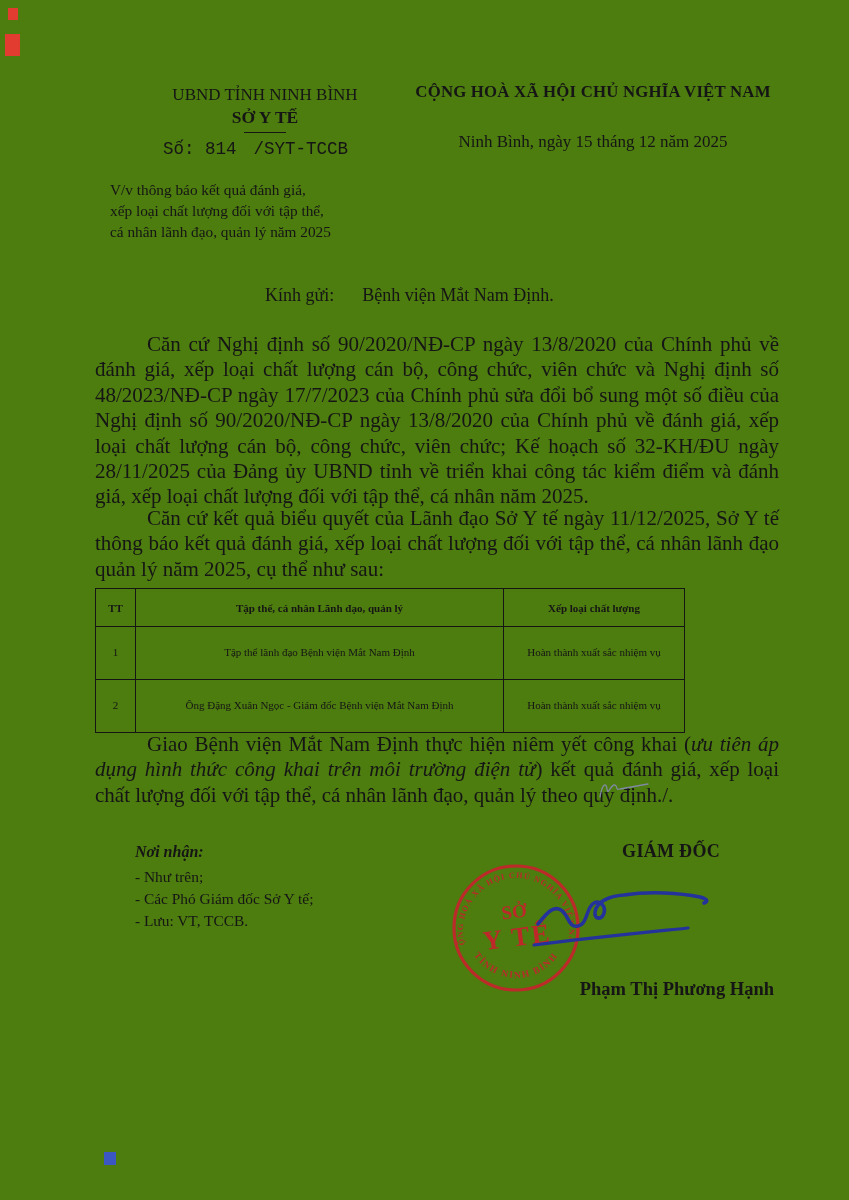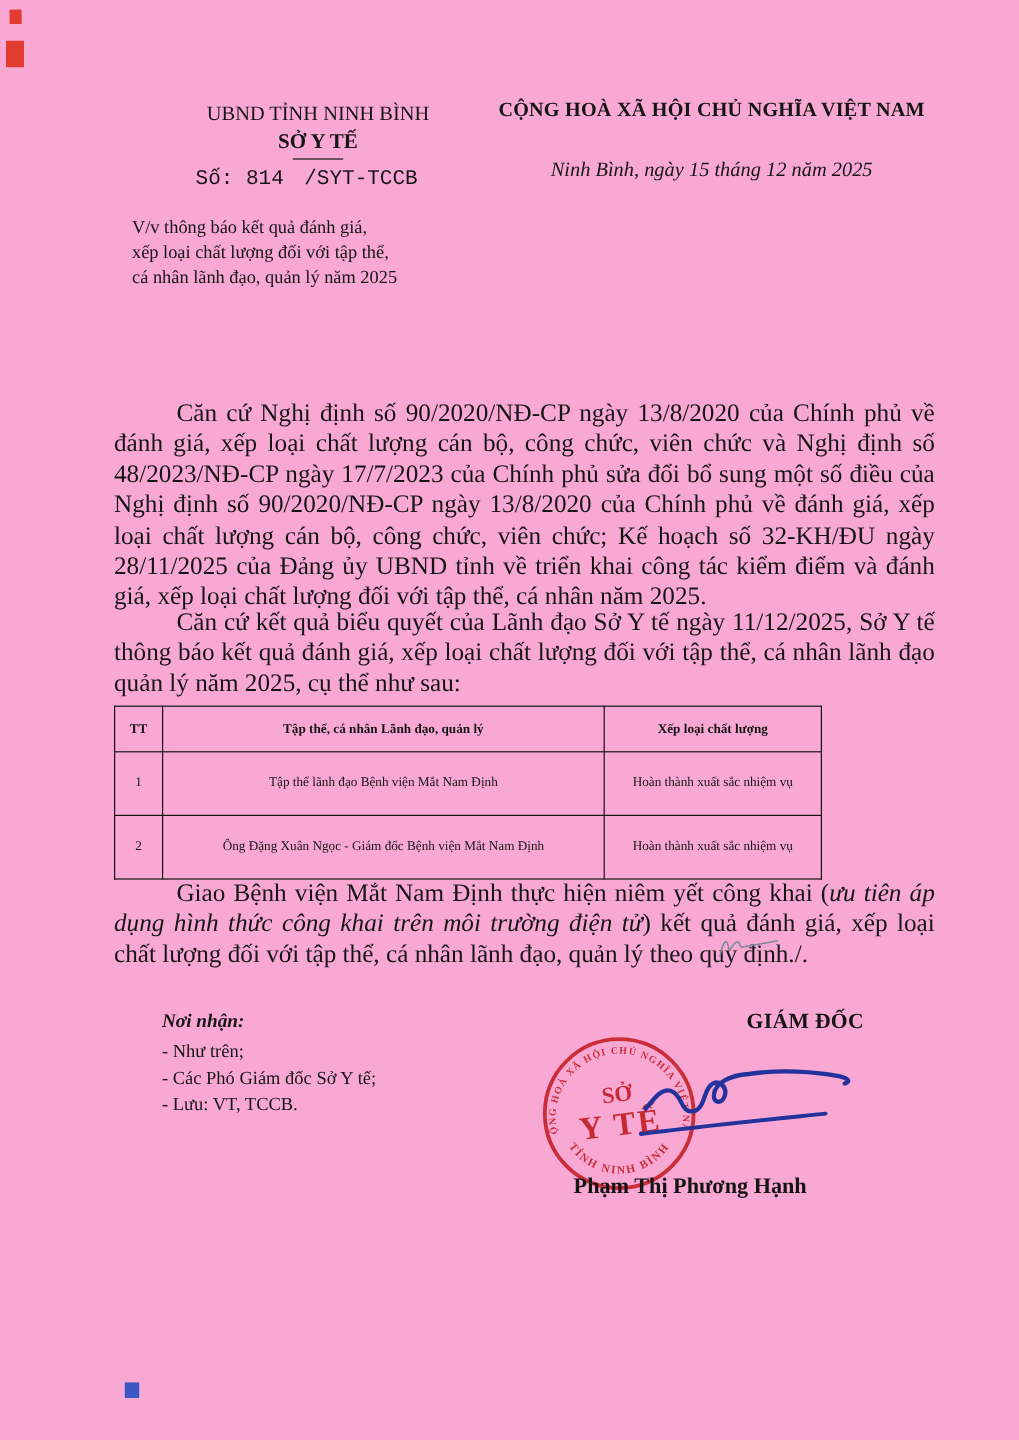--- a/index.html
+++ b/index.html
@@ -1,28 +1,28 @@
 <!DOCTYPE html>
 <html><head>
 <meta charset="utf-8">
 <style>
   html,body { margin:0; padding:0; background:#ffffff; }
   .page {
     position:relative; width:849px; height:1200px; overflow:hidden;
-    background:#f9a8d4; color:#151515;
+    background:#4d7c0f; color:#151515;
     font-family:"Liberation Serif","DejaVu Serif",serif;
   }
   
   .hdr-left { position:absolute; left:115px; top:84px; width:300px; text-align:center; font-size:17px; line-height:1.3; }
   .org { font-weight:700; font-size:17.5px;text-align:center; }
   .org-rule { width:42px; border-bottom:1.6px solid #151515; margin:3px auto 0; }
   .hdr-right { position:absolute; left:403px; top:82px; width:380px; text-align:center; }
   .motto1 { font-weight:700; font-size:16.8px; letter-spacing:.2px; }
   .motto2 { display:inline-block; font-weight:700; font-size:18px; margin-top:3px; padding-bottom:2px; border-bottom:1.7px solid #151515; }
-  .place-date { font-style:italic; font-size:17px; margin-top:12px; }
+  .place-date { font-size:17px; margin-top:12px; }
   .doc-no { position:absolute; left:163px; top:139px; font-size:17.5px; display:flex; gap:17px;font-family:Liberation Mono, monospace; }
   .subject { position:absolute; left:110px; top:179px; width:310px; font-size:15.3px; line-height:1.38; }
   
   .recipient { position:absolute; left:265px; top:285px; font-size:18px; display:flex; gap:28px; }
   
   .para { position:absolute; left:95px; width:684px; font-size:21px; line-height:25.4px; text-align:justify; text-indent:52px; }
   .p1 { top:332px; }
   .p2 { top:506px; }
   .p3 { top:732px; }
   .it { font-style:italic; }
@@ -30,21 +30,21 @@
   table.result { position:absolute; left:95px; top:588px; width:590px; border-collapse:collapse; font-size:11px; table-layout:fixed; }
   table.result th, table.result td { border:1.6px solid #151515; text-align:center; vertical-align:middle; padding:2px 8px; }
   table.result th { font-weight:700; height:33px; }
   table.result td { height:48px; line-height:1.25; }
   .col-tt { width:40px; }
   .col-name { width:368px; }
   
   .noi-nhan { position:absolute; left:135px; top:841px; font-size:15.4px; line-height:22px; }
   .noi-nhan .label { font-weight:700; font-style:italic; font-size:16px; margin-bottom:3px; }
   .sign-title { position:absolute; left:520px; top:841px; width:200px; text-align:right; font-weight:700; font-size:18px; letter-spacing:.3px; }
-  .signer-name { position:absolute; left:478px; top:979px; width:284px; text-align:left; font-weight:700; font-size:18.5px; }
+  .signer-name { position:absolute; left:490px; top:979px; width:284px; text-align:right; font-weight:700; font-size:18.5px; }
   .seal-svg { position:absolute; left:440px; top:852px; }
   .sig-svg { position:absolute; left:528px; top:876px; }
   .paraph-svg { position:absolute; left:594px; top:773px; }
   
   .mark { position:absolute; }
   .mark-red-1 { left:8px; top:8px; width:10px; height:12px; background:#e23b30; }
   .mark-red-2 { left:5px; top:34px; width:15px; height:22px; background:#e23b30; }
   .mark-blue { left:104px; top:1152px; width:12px; height:13px; background:#3a57c4; }
 </style>
 </head>
@@ -69,20 +69,24 @@
     <div>V/v thông báo kết quả đánh giá,</div>
     <div>xếp loại chất lượng đối với tập thể,</div>
     <div>cá nhân lãnh đạo, quản lý năm 2025</div>
   </div>
 
   <div class="hdr-right">
     <div class="motto1">CỘNG HOÀ XÃ HỘI CHỦ NGHĨA VIỆT NAM</div><br>
     <div class="place-date">Ninh Bình, ngày  15  tháng  12 năm 2025</div>
   </div>
 
+  <div class="recipient">
+    <span>Kính gửi:</span>
+    <span>Bệnh viện Mắt Nam Định.</span>
+  </div>
 
   <div class="para p1">Căn cứ Nghị định số 90/2020/NĐ-CP ngày 13/8/2020 của Chính phủ về đánh giá, xếp loại chất lượng cán bộ, công chức, viên chức và Nghị định số 48/2023/NĐ-CP ngày 17/7/2023 của Chính phủ sửa đổi bổ sung một số điều của Nghị định số 90/2020/NĐ-CP ngày 13/8/2020 của Chính phủ về đánh giá, xếp loại chất lượng cán bộ, công chức, viên chức; Kế hoạch số 32-KH/ĐU ngày 28/11/2025 của Đảng ủy UBND tỉnh về triển khai công tác kiểm điểm và đánh giá, xếp loại chất lượng đối với tập thể, cá nhân năm 2025.</div>
   <div class="para p2">Căn cứ kết quả biểu quyết của Lãnh đạo Sở Y tế ngày 11/12/2025, Sở Y tế thông báo kết quả đánh giá, xếp loại chất lượng đối với tập thể, cá nhân lãnh đạo quản lý năm 2025, cụ thể như sau:</div>
 
   <table class="result">
     <colgroup>
         <col class="col-tt">
         <col class="col-name">
         <col>
       </colgroup>

